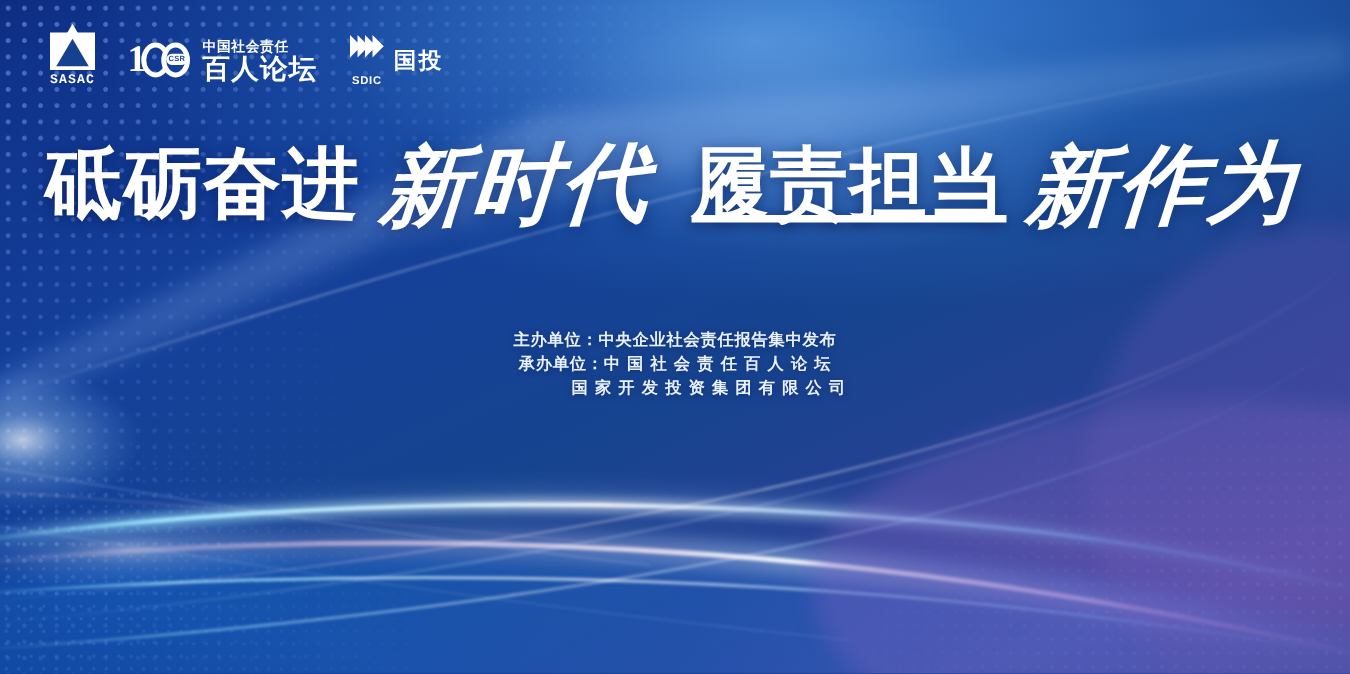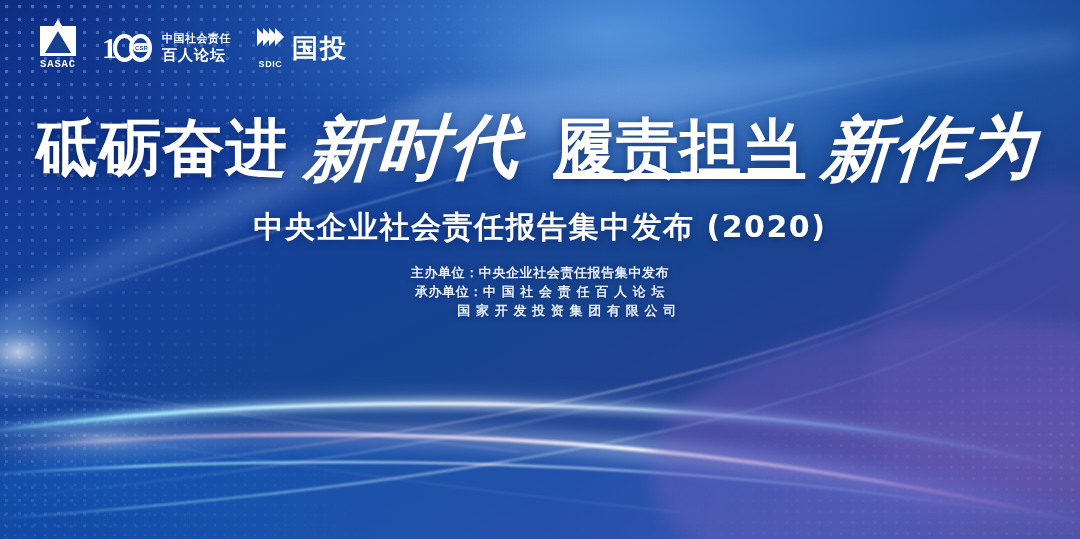--- a/index.html
+++ b/index.html
@@ -130,36 +130,36 @@
   .csr-badge {
     position:absolute; left:31px; top:12px;
     width:17px; height:9px; border-radius:9px;
     background:#fff; color:#1a4aa0;
     font-size:6px; font-weight:700; letter-spacing:.2px;
     display:flex; align-items:center; justify-content:center;
     font-family:"Liberation Sans", sans-serif;
   }
   .csr-text { display:flex; flex-direction:column; gap:1px; color:#fff; }
   .csr-top { font-size:11px; letter-spacing:.5px; font-weight:700; line-height:12px; }
-  .csr-bottom { font-size:15px; letter-spacing:1px; font-weight:700; line-height:19px; }
+  .csr-bottom { font-size:22px; letter-spacing:1px; font-weight:700; line-height:19px; }
 
   
   .sdic { gap: 8px; }
   .sdic-mark { display:flex; flex-direction:column; align-items:center; gap:13px; }
   .sdic-chevrons { display:flex; }
   .sdic-chev {
     width:0;height:0;
     border-top: 9px solid transparent;
     border-bottom: 9px solid transparent;
     border-left: 9px solid #fff;
     margin-left:-3px;
   }
   .sdic-chev:first-child{margin-left:0;}
   .sdic-word { color:#fff; font-weight:700; font-size:9px; letter-spacing:.6px; }
-  .sdic-cn { color:#fff; font-size:26px; font-weight:700; line-height:28px; letter-spacing:2px; }
+  .sdic-cn { color:#fff; font-size:18px; font-weight:700; line-height:28px; letter-spacing:2px; }
 
   
   .headline {
     position:absolute; left:0; right:0; top:112px;
     text-align:center; z-index:6;
     white-space:nowrap;
   }
   .hl-a, .hl-b {
     display:inline-block;
     color:#fff;
@@ -360,21 +360,20 @@
 
   </div>
 
   <div class="headline">
     <span class="hl-a">砥砺奋进</span>
     <span class="hl-brush1">新时代</span>
     <span class="hl-b">履责担当</span>
     <span class="hl-brush2">新作为</span>
   </div>
 
-  <div class="subtitle">中央企业社会责任报告集中发布 (2020)</div>
 
   <div class="organizers">
     <div class="org-line">主办单位：中央企业社会责任报告集中发布</div>
     <div class="org-line">承办单位：中 国 社 会 责 任 百 人 论 坛</div>
     <div class="org-line indent">国 家 开 发 投 资 集 团 有 限 公 司</div>
   </div>
 
 
 </div>
 

